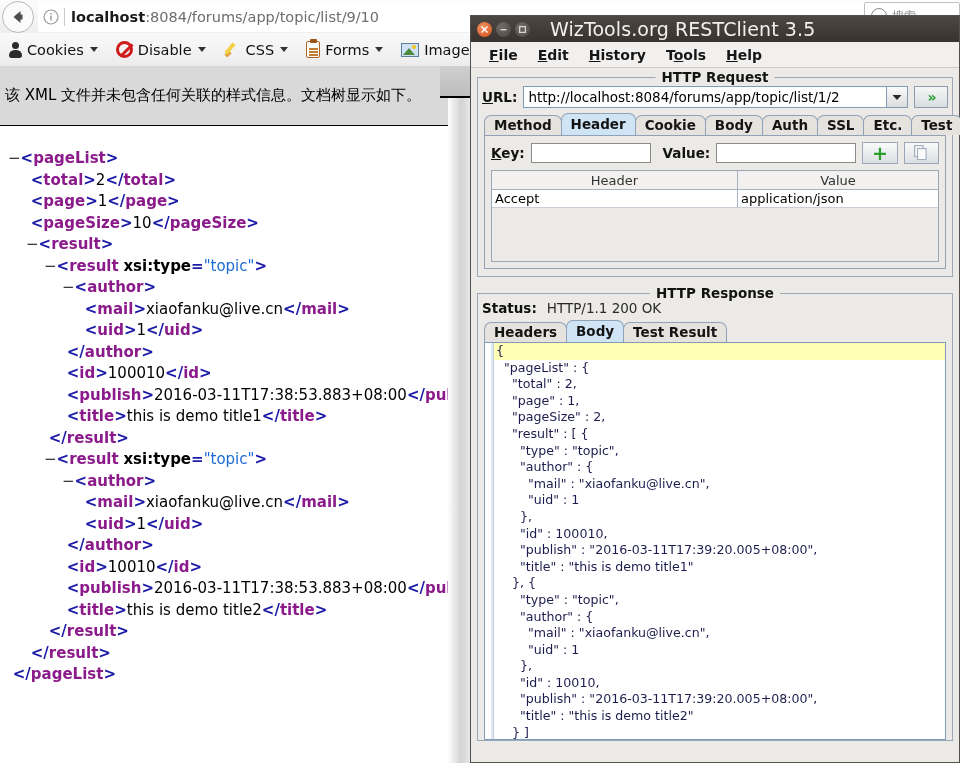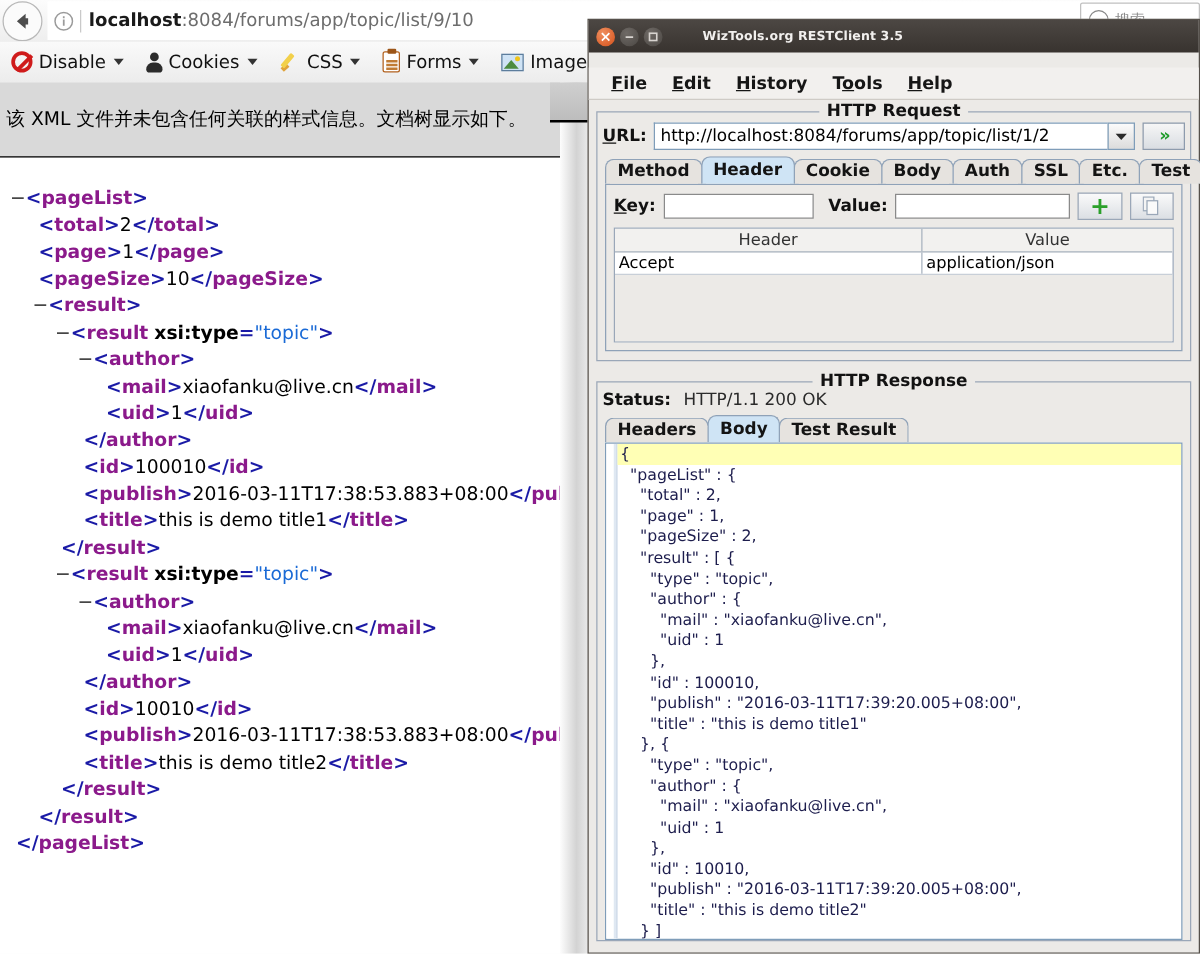--- a/index.html
+++ b/index.html
@@ -106,25 +106,25 @@
     font-family:"DejaVu Sans","Liberation Sans",sans-serif;}
 
   .titlebar{height:26px;background:linear-gradient(#4c4743,#38332f);
     display:flex;align-items:center;padding-left:6px;}
   .wb{width:15px;height:15px;border-radius:50%;margin-right:4px;position:relative;
     display:flex;align-items:center;justify-content:center;}
   .wb-close{background:radial-gradient(circle at 35% 30%,#f09060,#d4501a);}
   .wb-min{background:radial-gradient(circle at 35% 30%,#6f6a66,#4b4743);}
   .wb-max{background:radial-gradient(circle at 35% 30%,#6f6a66,#4b4743);}
   .wb svg{display:block;}
-  .wintitle{color:#f2f0ee;font-size:10px;font-weight:bold;margin-left:28px;
+  .wintitle{color:#f2f0ee;font-size:19px;font-weight:normal;margin-left:16px;
     letter-spacing:.1px;}
 
   .menubar{height:25px;background:#f2f0ee;border-bottom:1px solid #cfcbc6;
-    display:flex;align-items:center;padding-left:8px;margin-top:12px;}
+    display:flex;align-items:center;padding-left:8px;}
   .menu-item{font-size:14px;color:#161616;padding:0 10px;font-weight:bold;}
   .menu-item u{text-decoration:underline;}
 
   .grp{position:relative;border:1px solid #9aa7b8;margin:9px 6px 0 6px;background:#eceae7;}
   .grp-title{position:absolute;top:-9px;left:50%;transform:translateX(-50%);
     background:#eceae7;padding:0 6px;font-size:13.5px;font-weight:bold;color:#121212;
     white-space:nowrap;}
 
   .urlrow{display:flex;align-items:center;padding:8px 4px 4px 4px;}
   .lbl-b{font-size:13.5px;font-weight:bold;color:#111;margin-right:6px;white-space:nowrap;}
@@ -204,27 +204,27 @@
       <div class="url-text"><b>localhost</b><span>:8084/forums/app/topic/list/9/10</span></div>
     </div>
     <div class="searchbox">
       <div class="search-mag"></div>
       <span class="search-ph">搜索</span>
     </div>
   </div>
 
   <div class="devbar">
     <div class="dev-item">
+      <span class="ico-cookie"></span>
+      <span class="lbl">Cookies</span>
+      <span class="caret"></span>
+    </div>
+    <div class="dev-item">
       <span class="ico-disable"></span>
       <span class="lbl">Disable</span>
-      <span class="caret"></span>
-    </div>
-    <div class="dev-item">
-      <span class="ico-cookie"></span>
-      <span class="lbl">Cookies</span>
       <span class="caret"></span>
     </div>
     <div class="dev-item">
       <span class="ico-css"></span>
       <span class="lbl">CSS</span>
       <span class="caret"></span>
     </div>
     <div class="dev-item">
       <span class="ico-forms"></span>
       <span class="lbl">Forms</span>

